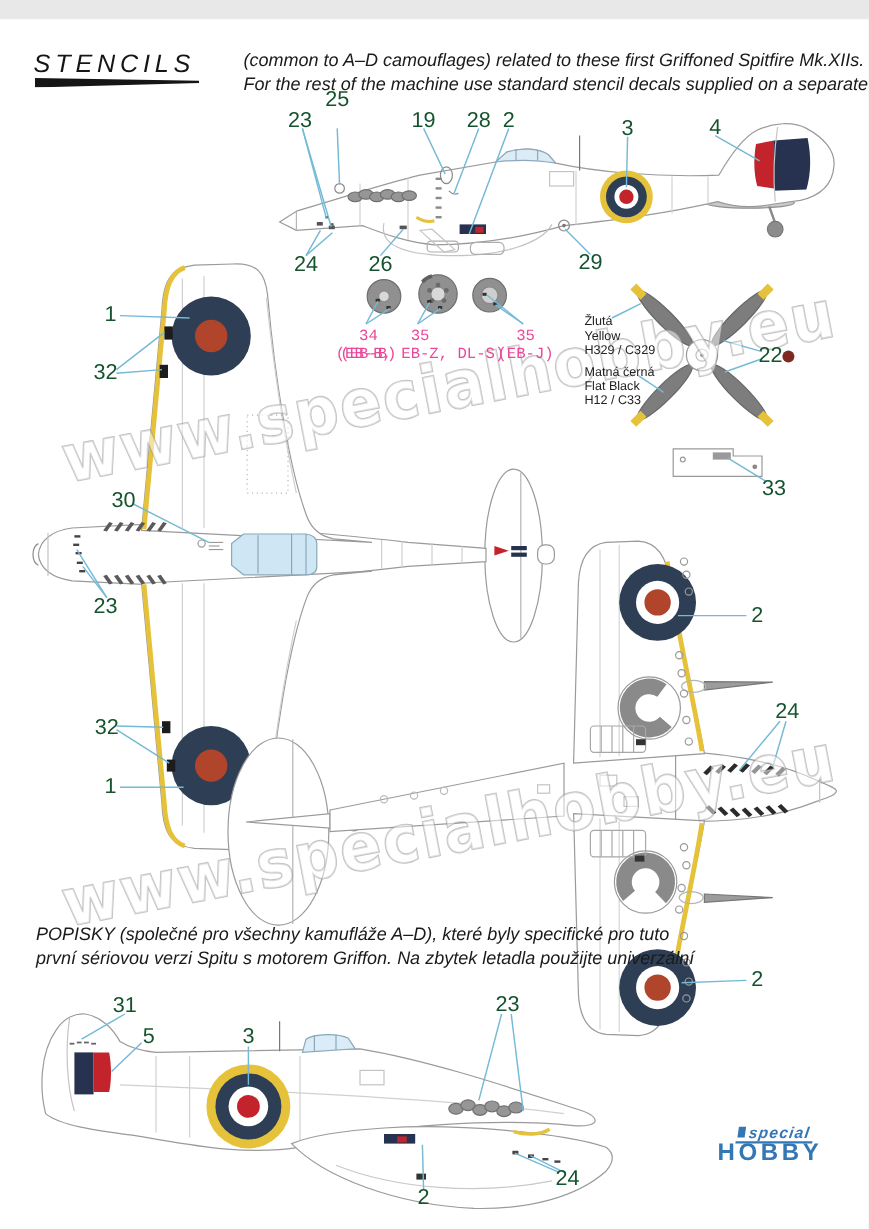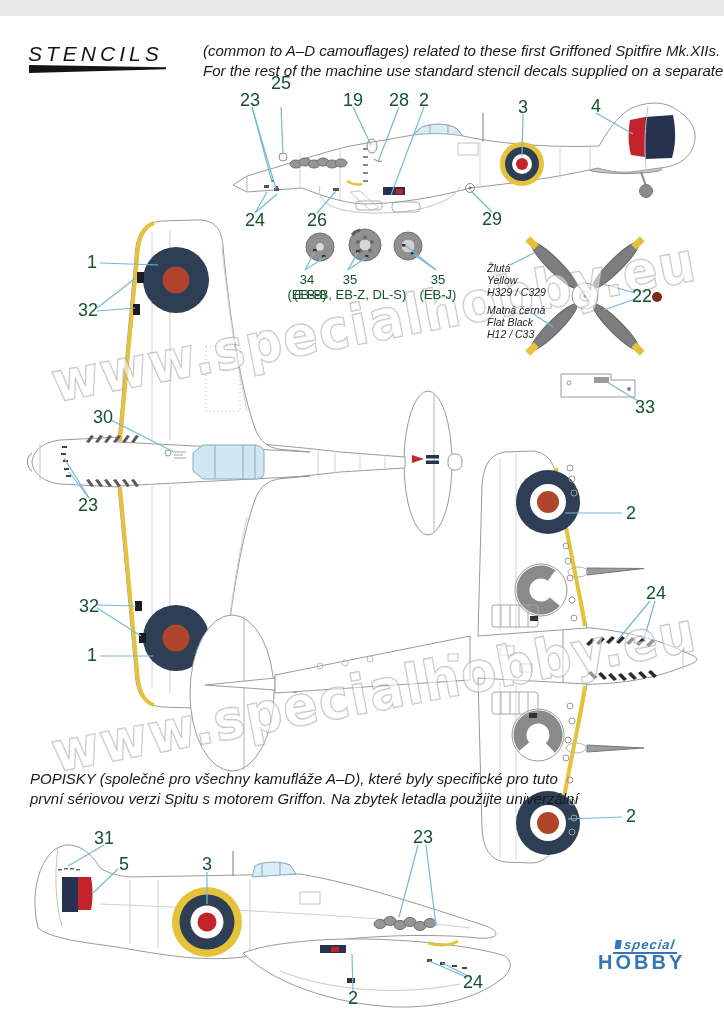--- a/index.html
+++ b/index.html
@@ -12,24 +12,24 @@
   .hdr-wedge{position:absolute;left:29px;top:49px;width:137px;height:8px;background:#151515;
              clip-path:polygon(0 0,100% 28%,100% 52%,0 100%);z-index:3;}
   .hdr-desc{position:absolute;left:203px;top:25px;font-size:15px;font-style:italic;
             line-height:19.5px;color:#1a1a1a;z-index:3;white-space:nowrap;}
   .hdr-desc span{display:block;}
   
   .co{position:absolute;transform:translate(-50%,-50%);font-size:18px;color:#14532d;
       z-index:4;white-space:nowrap;}
   
   .wheel-label{position:absolute;transform:translateX(-50%);text-align:center;font-size:13px;
-               color:#14532d;line-height:15px;z-index:4;white-space:nowrap;}
+               color:#ec4899;line-height:15px;z-index:4;white-space:nowrap;font-family:Liberation Mono, monospace;}
   .wheel-label span{display:block;}
   
-  .paint-label{position:absolute;font-size:10.5px;font-style:italic;line-height:12px;
+  .paint-label{position:absolute;font-size:10.5px;line-height:12px;
                color:#222;z-index:4;white-space:nowrap;}
   .paint-label span{display:block;}
   
   .popisky{position:absolute;left:30px;top:753px;font-size:15px;font-style:italic;
            line-height:19.5px;color:#1a1a1a;z-index:3;white-space:nowrap;}
   .popisky span{display:block;}
   
   .footer{position:absolute;left:389px;top:983px;width:330px;text-align:center;font-size:13px;
           font-style:italic;color:#2a2a2a;z-index:3;white-space:pre;}
   

